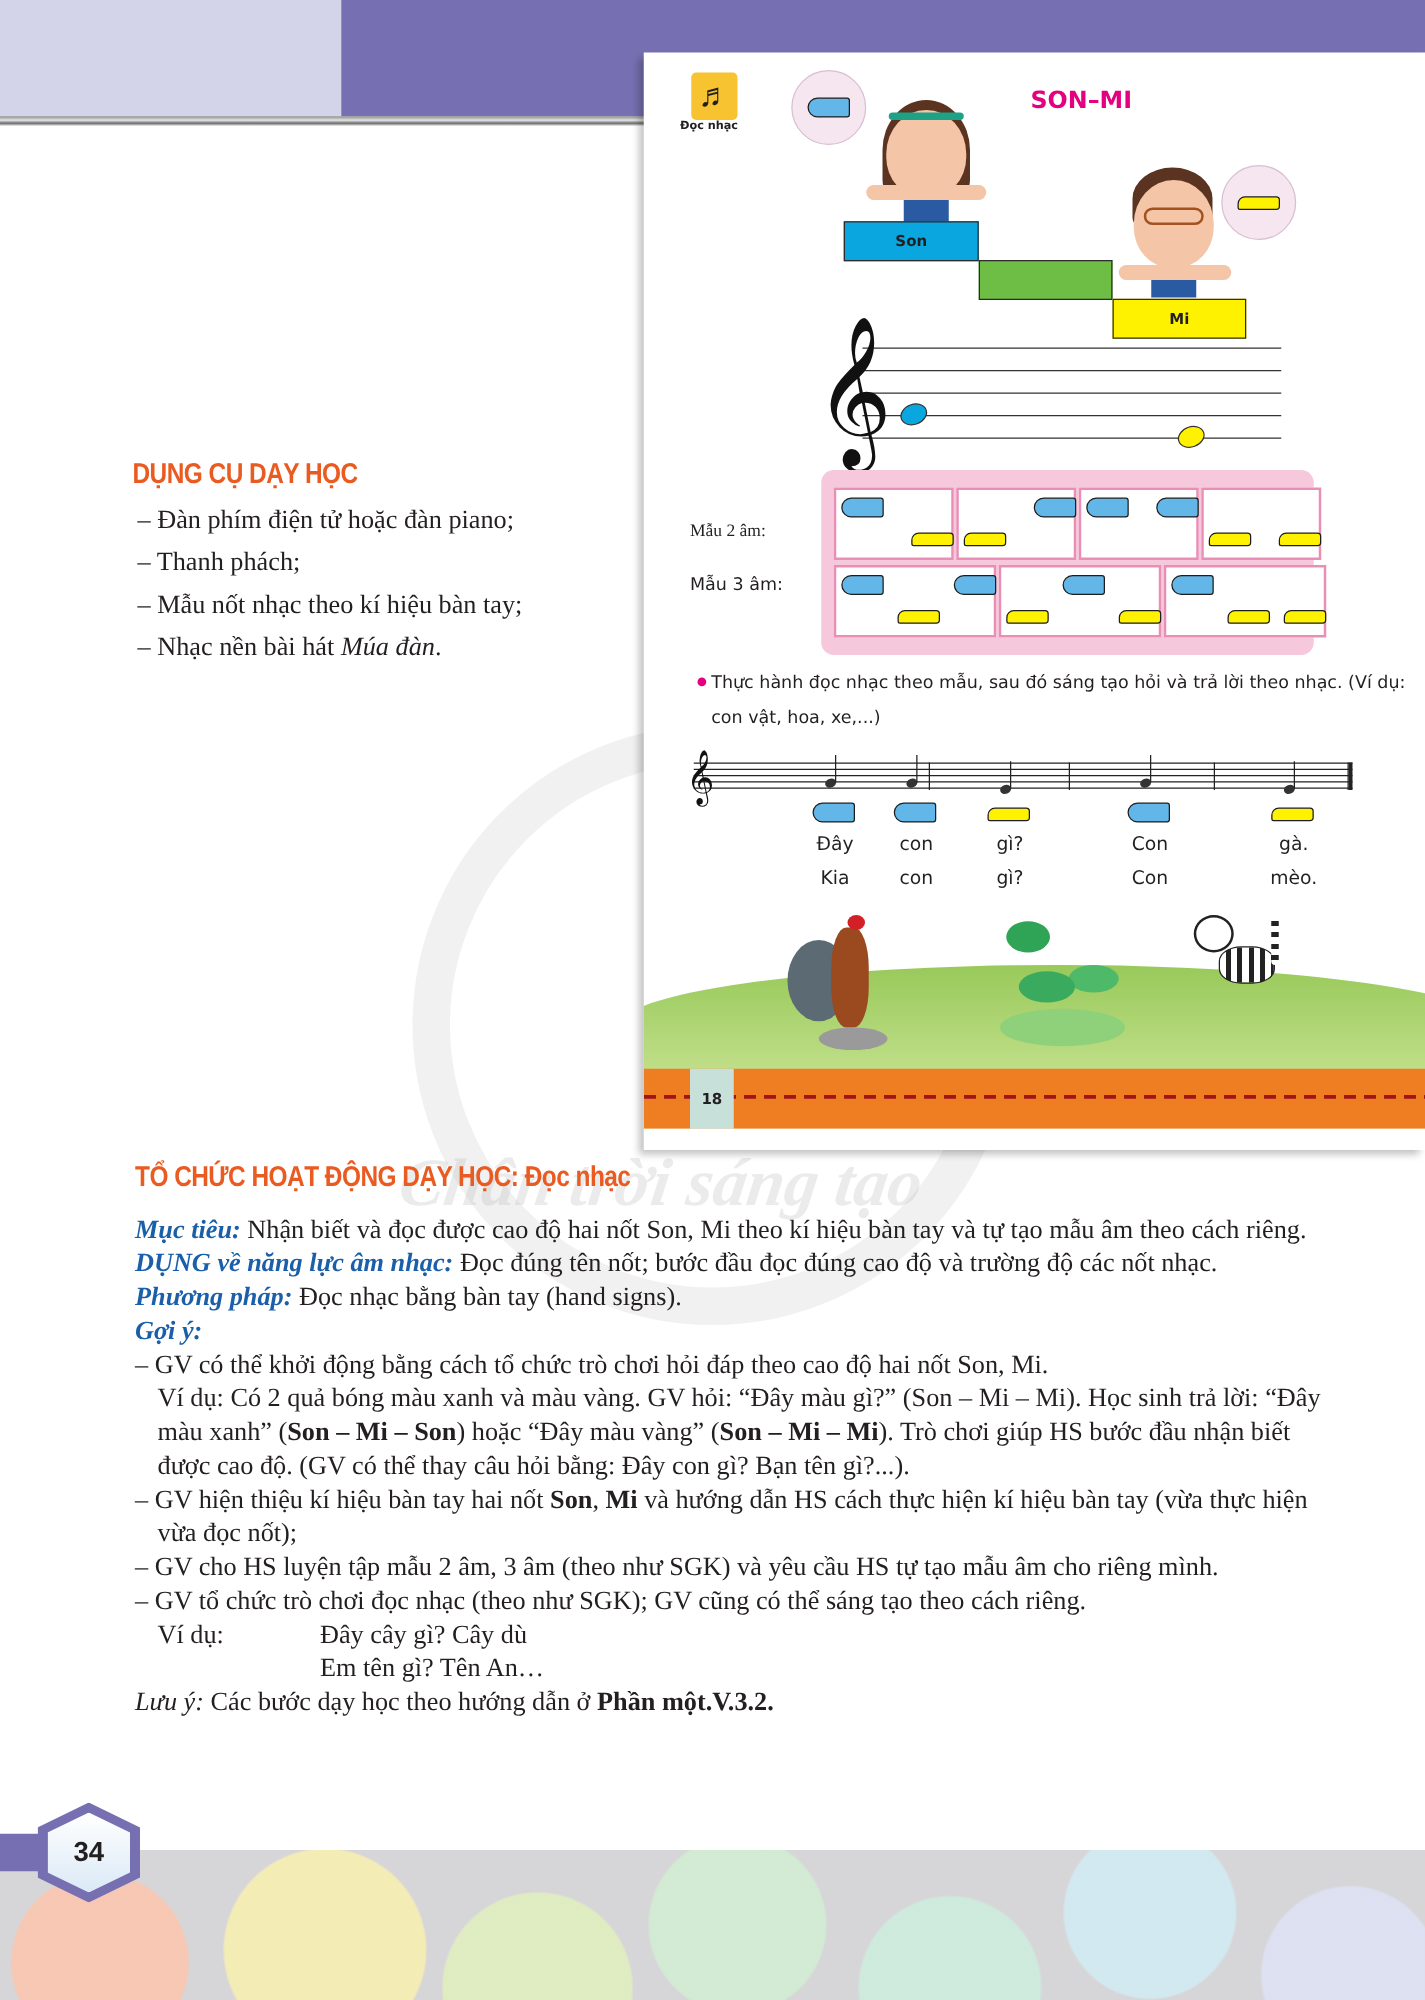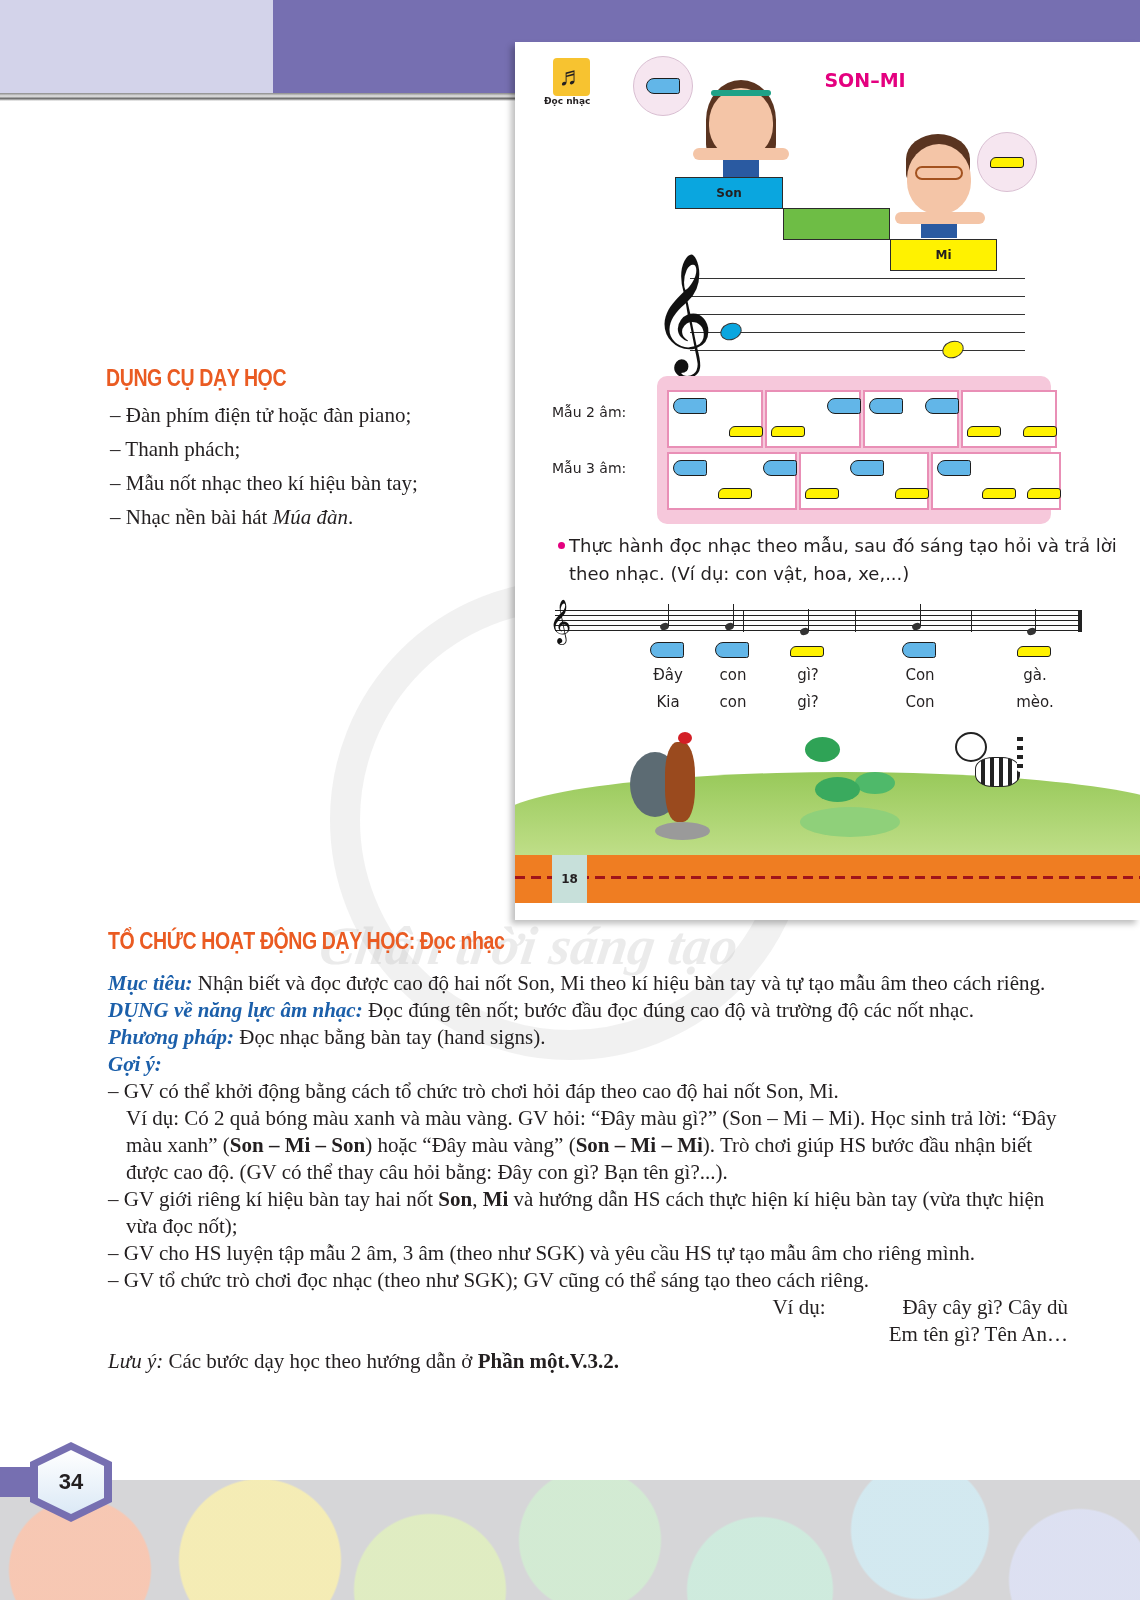--- a/index.html
+++ b/index.html
@@ -57,21 +57,21 @@
   .note-mi { left: 282px; top: 69px; width: 22px; height: 17px; background: #fff200; }
 
   .pattern-label { position: absolute; font-family: "DejaVu Sans", sans-serif; font-size: 14px; color: #231f20; }
   .pattern-box { position: absolute; left: 142px; top: 334px; width: 394px; height: 148px; background: #f6c8db; border-radius: 10px; }
   .cell { position: absolute; background: #ffffff; border: 2px solid #e98fb6; }
   .hand { position: absolute; font-size: 0; }
   .hand-son { width: 34px; height: 16px; background: #62b6e8; border: 1.5px solid #1d1d1d; border-radius: 10px 3px 3px 10px; }
   .hand-mi { width: 34px; height: 11px; background: #fff200; border: 1.5px solid #1d1d1d; border-radius: 6px 3px 3px 2px; }
 
   .bullet-text { position: absolute; left: 54px; top: 490px; width: 560px; font-family: "DejaVu Sans", sans-serif;
-    font-size: 18px; line-height: 28px; color: #231f20; }
+    font-size: 14px; line-height: 28px; color: #231f20; }
   .bullet-dot { position: absolute; left: 43px; top: 500px; width: 7px; height: 7px; border-radius: 50%; background: #e4007f; }
 
   .staff-small { position: absolute; left: 40px; top: 568px; width: 527px; height: 22px; }
   .staff-small .line { position: absolute; left: 0; right: 0; height: 1px; background: #222; }
   .bar { position: absolute; top: 0; width: 1px; height: 22px; background: #222; }
   .bar-end { position: absolute; right: 0; top: 0; width: 4px; height: 22px; border-left: 1px solid #222; border-right: 3px solid #222; }
   .clef-small { left: -6px; top: -8px; font-size: 38px; }
   .qnote { position: absolute; width: 9px; height: 7px; border-radius: 50%; background: #333; transform: rotate(-20deg); }
   .qstem { position: absolute; width: 1px; height: 22px; background: #222; }
 
@@ -97,21 +97,21 @@
   .h-tools { left: 106px; top: 365px; font-size: 23px; }
   .tools-list { position: absolute; left: 110px; top: 398px; width: 400px; font-size: 21px; line-height: 34px; }
   .tools-list li { list-style: none; }
 
   .h-activity { left: 108px; top: 928px; font-size: 23px; }
   .body-text { position: absolute; left: 108px; top: 970px; width: 960px; font-size: 21px; line-height: 27px; }
   .label-blue { color: #1b5faa; font-style: italic; font-weight: bold; }
   .p { margin: 0; }
   .indent { padding-left: 18px; text-indent: -18px; }
   .sub { padding-left: 18px; }
-  .example-row { display: flex; padding-left: 18px; justify-content: flex-end; }
+  .example-row { display: flex; padding-left: 18px; }
   .example-row .k { width: 130px; }
 
   
   .bottom-deco { position: absolute; left: 0; top: 1480px; width: 1140px; height: 120px;
     background:
       radial-gradient(circle at 80px 90px, rgba(255,196,170,0.8) 0 70px, transparent 72px),
       radial-gradient(circle at 260px 80px, rgba(250,240,175,0.85) 0 80px, transparent 82px),
       radial-gradient(circle at 430px 110px, rgba(225,240,190,0.85) 0 75px, transparent 77px),
       radial-gradient(circle at 590px 60px, rgba(210,238,210,0.85) 0 70px, transparent 72px),
       radial-gradient(circle at 760px 110px, rgba(205,238,222,0.85) 0 72px, transparent 74px),
@@ -172,21 +172,21 @@
     <div class="line" style="top:6px;"></div>
     <div class="line" style="top:24px;"></div>
     <div class="line" style="top:42px;"></div>
     <div class="line" style="top:60px;"></div>
     <div class="line" style="top:78px;"></div>
     <div class="clef clef-big">𝄞</div>
     <div class="note note-son"></div>
     <div class="note note-mi"></div>
   </div>
 
-  <div class="pattern-label" style="left:37px;top:362px;">Mẫu 2 âm:</div>
+  <div class="pattern-label" style="left:37px;top:376px;font-family:Liberation Serif, serif;">Mẫu 2 âm:</div>
   <div class="pattern-label" style="left:37px;top:418px;">Mẫu 3 âm:</div>
   <div class="pattern-box" id="pattern-box">
       <div class="cell" style="left: 10px; top: 14px; width: 96px; height: 58px;">
         <span class="hand hand-son" style="left: 4px; top: 6px;"></span>
         <span class="hand hand-mi" style="left: 60px; top: 34px;"></span>
       </div>
       <div class="cell" style="left: 108px; top: 14px; width: 96px; height: 58px;">
         <span class="hand hand-mi" style="left: 4px; top: 34px;"></span>
         <span class="hand hand-son" style="left: 60px; top: 6px;"></span>
       </div>
@@ -292,21 +292,21 @@
 </ul>
 
 <div class="section-heading h-activity">TỔ CHỨC HOẠT ĐỘNG DẠY HỌC: Đọc nhạc</div>
 <div class="body-text">
   <p class="p"><span class="label-blue">Mục tiêu:</span><span> Nhận biết và đọc được cao độ hai nốt Son, Mi theo kí hiệu bàn tay và tự tạo mẫu âm theo cách riêng.</span></p>
   <p class="p indent"><span class="label-blue">DỤNG về năng lực âm nhạc:</span><span> Đọc đúng tên nốt; bước đầu đọc đúng cao độ và trường độ các nốt nhạc.</span></p>
   <p class="p"><span class="label-blue">Phương pháp:</span><span> Đọc nhạc bằng bàn tay (hand signs).</span></p>
   <p class="p"><span class="label-blue">Gợi ý:</span></p>
   <p class="p">– GV có thể khởi động bằng cách tổ chức trò chơi hỏi đáp theo cao độ hai nốt Son, Mi.</p>
   <p class="p sub"><span>Ví dụ: Có 2 quả bóng màu xanh và màu vàng. GV hỏi: “Đây màu gì?” (Son – Mi – Mi). Học sinh trả lời: “Đây màu xanh” (</span><b>Son – Mi – Son</b><span>) hoặc “Đây màu vàng” (</span><b>Son – Mi – Mi</b><span>). Trò chơi giúp HS bước đầu nhận biết được cao độ. (GV có thể thay câu hỏi bằng: Đây con gì? Bạn tên gì?...).</span></p>
-  <p class="p indent"><span>– GV giới riêng kí hiệu bàn tay hai nốt </span><b>Son</b><span>, </span><b>Mi</b><span> và hướng dẫn HS cách thực hiện kí hiệu bàn tay (vừa thực hiện vừa đọc nốt);</span></p>
+  <p class="p indent"><span>– GV hiện thiệu kí hiệu bàn tay hai nốt </span><b>Son</b><span>, </span><b>Mi</b><span> và hướng dẫn HS cách thực hiện kí hiệu bàn tay (vừa thực hiện vừa đọc nốt);</span></p>
   <p class="p indent">– GV cho HS luyện tập mẫu 2 âm, 3 âm (theo như SGK) và yêu cầu HS tự tạo mẫu âm cho riêng mình.</p>
   <p class="p indent">– GV tổ chức trò chơi đọc nhạc (theo như SGK); GV cũng có thể sáng tạo theo cách riêng.</p>
   <div class="example-row">
       <span class="k">Ví dụ:</span>
       <span>Đây cây gì? Cây dù</span>
     </div>
   <div class="example-row">
       <span class="k"></span>
       <span>Em tên gì? Tên An…</span>
     </div>

